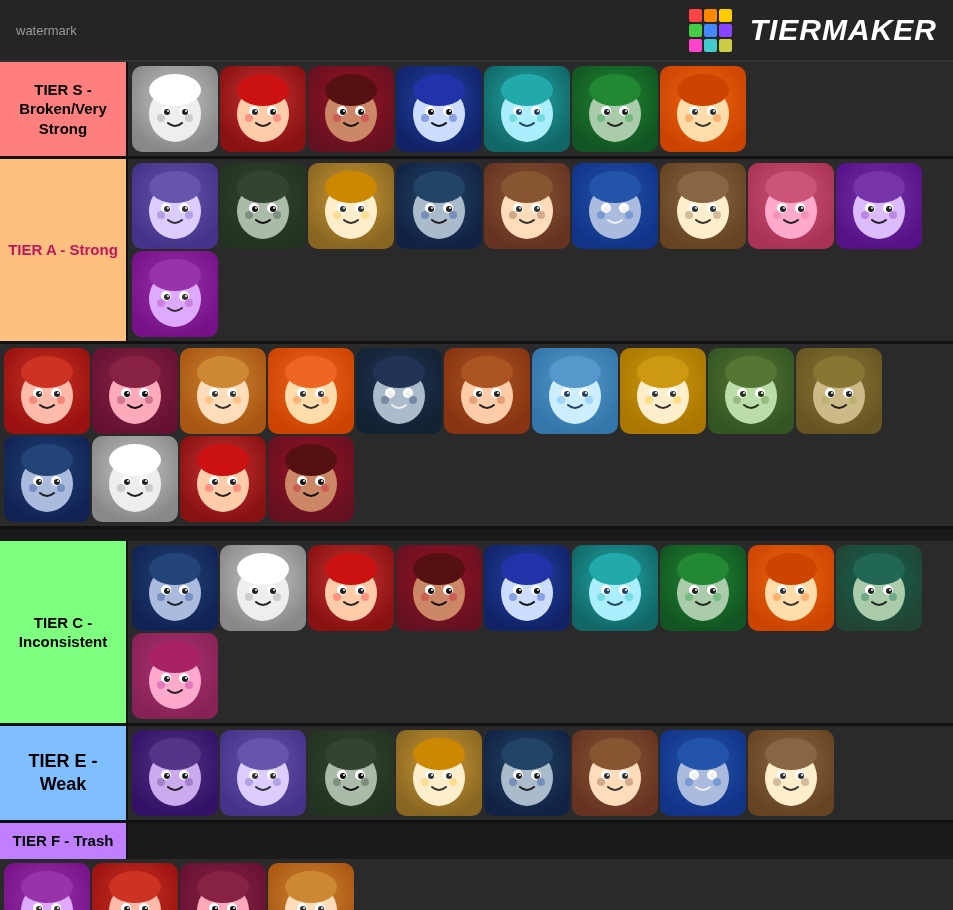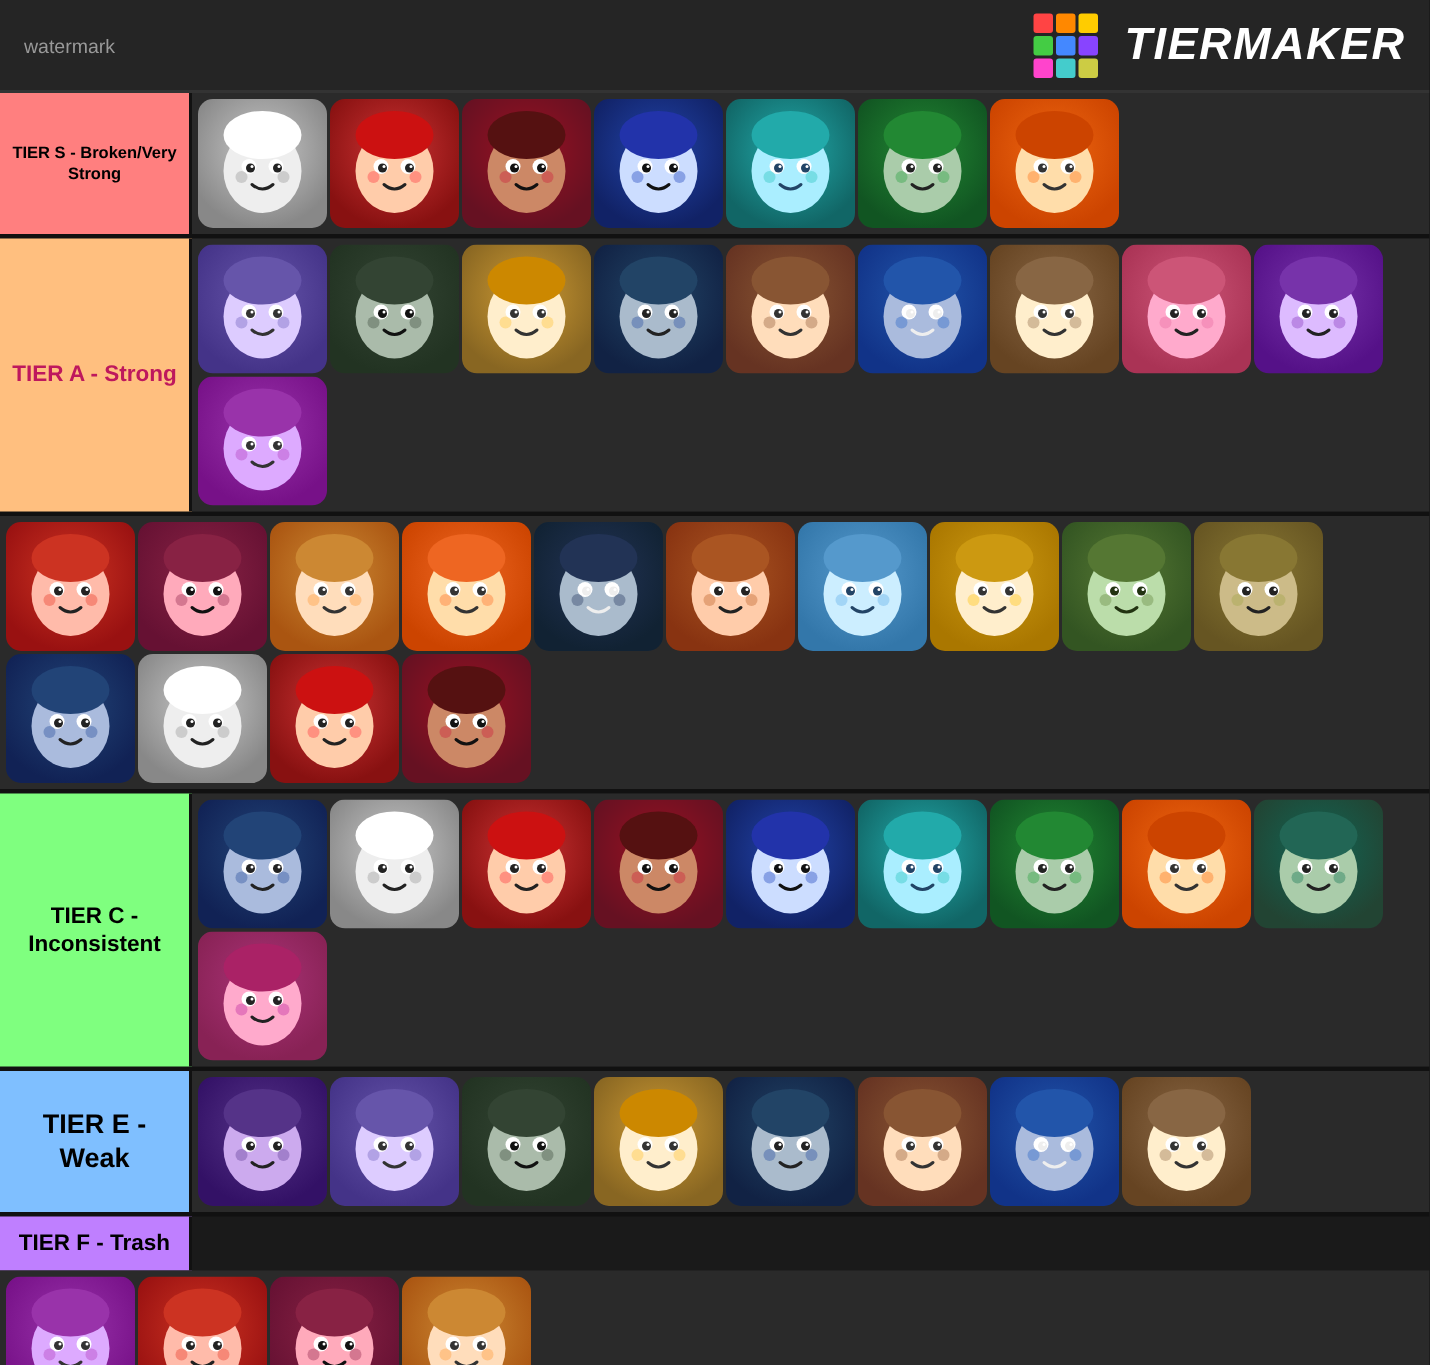--- a/index.html
+++ b/index.html
@@ -28,21 +28,21 @@
         <div style="background:#ff44cc; border-radius:2px;"></div>
         <div style="background:#44cccc; border-radius:2px;"></div>
         <div style="background:#cccc44; border-radius:2px;"></div>
       </div>
       <span style="color:white; font-size:30px; font-weight:900; font-style:italic; letter-spacing:1px; text-transform:uppercase;">TiERMAKER</span>
     </div>
   </div>
 
   <div id="tier-list">
       <div style="display: flex; border-bottom: 3px solid rgb(17, 17, 17); min-height: 90px;">
-        <div style="width: 128px; min-width: 128px; background: rgb(255, 127, 127); display: flex; align-items: center; justify-content: center; text-align: center; font-weight: bold; font-size: 11px; line-height: 1.3; padding: 8px; color: rgb(0, 0, 0); border-right: 2px solid rgb(17, 17, 17);">TIER S - Broken/Very Strong</div>
+        <div style="width: 128px; min-width: 128px; background: rgb(255, 127, 127); display: flex; align-items: center; justify-content: center; text-align: center; font-weight: bold; font-size: 15px; line-height: 1.3; padding: 8px; color: rgb(0, 0, 0); border-right: 2px solid rgb(17, 17, 17);">TIER S - Broken/Very Strong</div>
         <div style="flex: 1 1 0%; background: rgb(42, 42, 42); display: flex; flex-wrap: wrap; align-content: flex-start; padding: 4px; gap: 2px;">
           <div style="width: 86px; height: 86px; cursor: pointer;"><svg xmlns="http://www.w3.org/2000/svg" width="86" height="86" viewBox="0 0 86 86">
     <defs>
       <radialGradient id="bg0" cx="50%" cy="40%" r="60%">
         <stop offset="0%" stop-color="#c8c8c8"></stop>
         <stop offset="100%" stop-color="#888"></stop>
       </radialGradient>
     </defs>
     <rect width="86" height="86" rx="10" fill="url(#bg0)"></rect>
 
@@ -816,21 +816,21 @@
     <circle cx="36" cy="45" r="1" fill="white"></circle>
     <circle cx="54" cy="45" r="1" fill="white"></circle>
 
     <path d="M36 57 Q43 63 50 57" stroke="#111" stroke-width="2" fill="none" stroke-linecap="round"></path>
 
     <circle cx="29" cy="52" r="4" fill="#cc3344" opacity="0.5"></circle>
     <circle cx="57" cy="52" r="4" fill="#cc3344" opacity="0.5"></circle>
   </svg></div>
         </div>
       </div>
-      <div style="display: flex; border-bottom: 3px solid rgb(17, 17, 17); min-height: 90px;">
+      <div style="display: flex; border-bottom: 3px solid rgb(17, 17, 17); min-height: 90px; margin-top: 12px;">
         <div style="width: 128px; min-width: 128px; background: rgb(127, 255, 127); display: flex; align-items: center; justify-content: center; text-align: center; font-weight: bold; font-size: 15px; line-height: 1.3; padding: 8px; color: rgb(0, 0, 0); border-right: 2px solid rgb(17, 17, 17);">TIER C - Inconsistent</div>
         <div style="flex: 1 1 0%; background: rgb(42, 42, 42); display: flex; flex-wrap: wrap; align-content: flex-start; padding: 4px; gap: 2px;">
           <div style="width: 86px; height: 86px; cursor: pointer;"><svg xmlns="http://www.w3.org/2000/svg" width="86" height="86" viewBox="0 0 86 86">
     <defs>
       <radialGradient id="bg30" cx="50%" cy="40%" r="60%">
         <stop offset="0%" stop-color="#224477"></stop>
         <stop offset="100%" stop-color="#112255"></stop>
       </radialGradient>
     </defs>
     <rect width="86" height="86" rx="10" fill="url(#bg30)"></rect>

